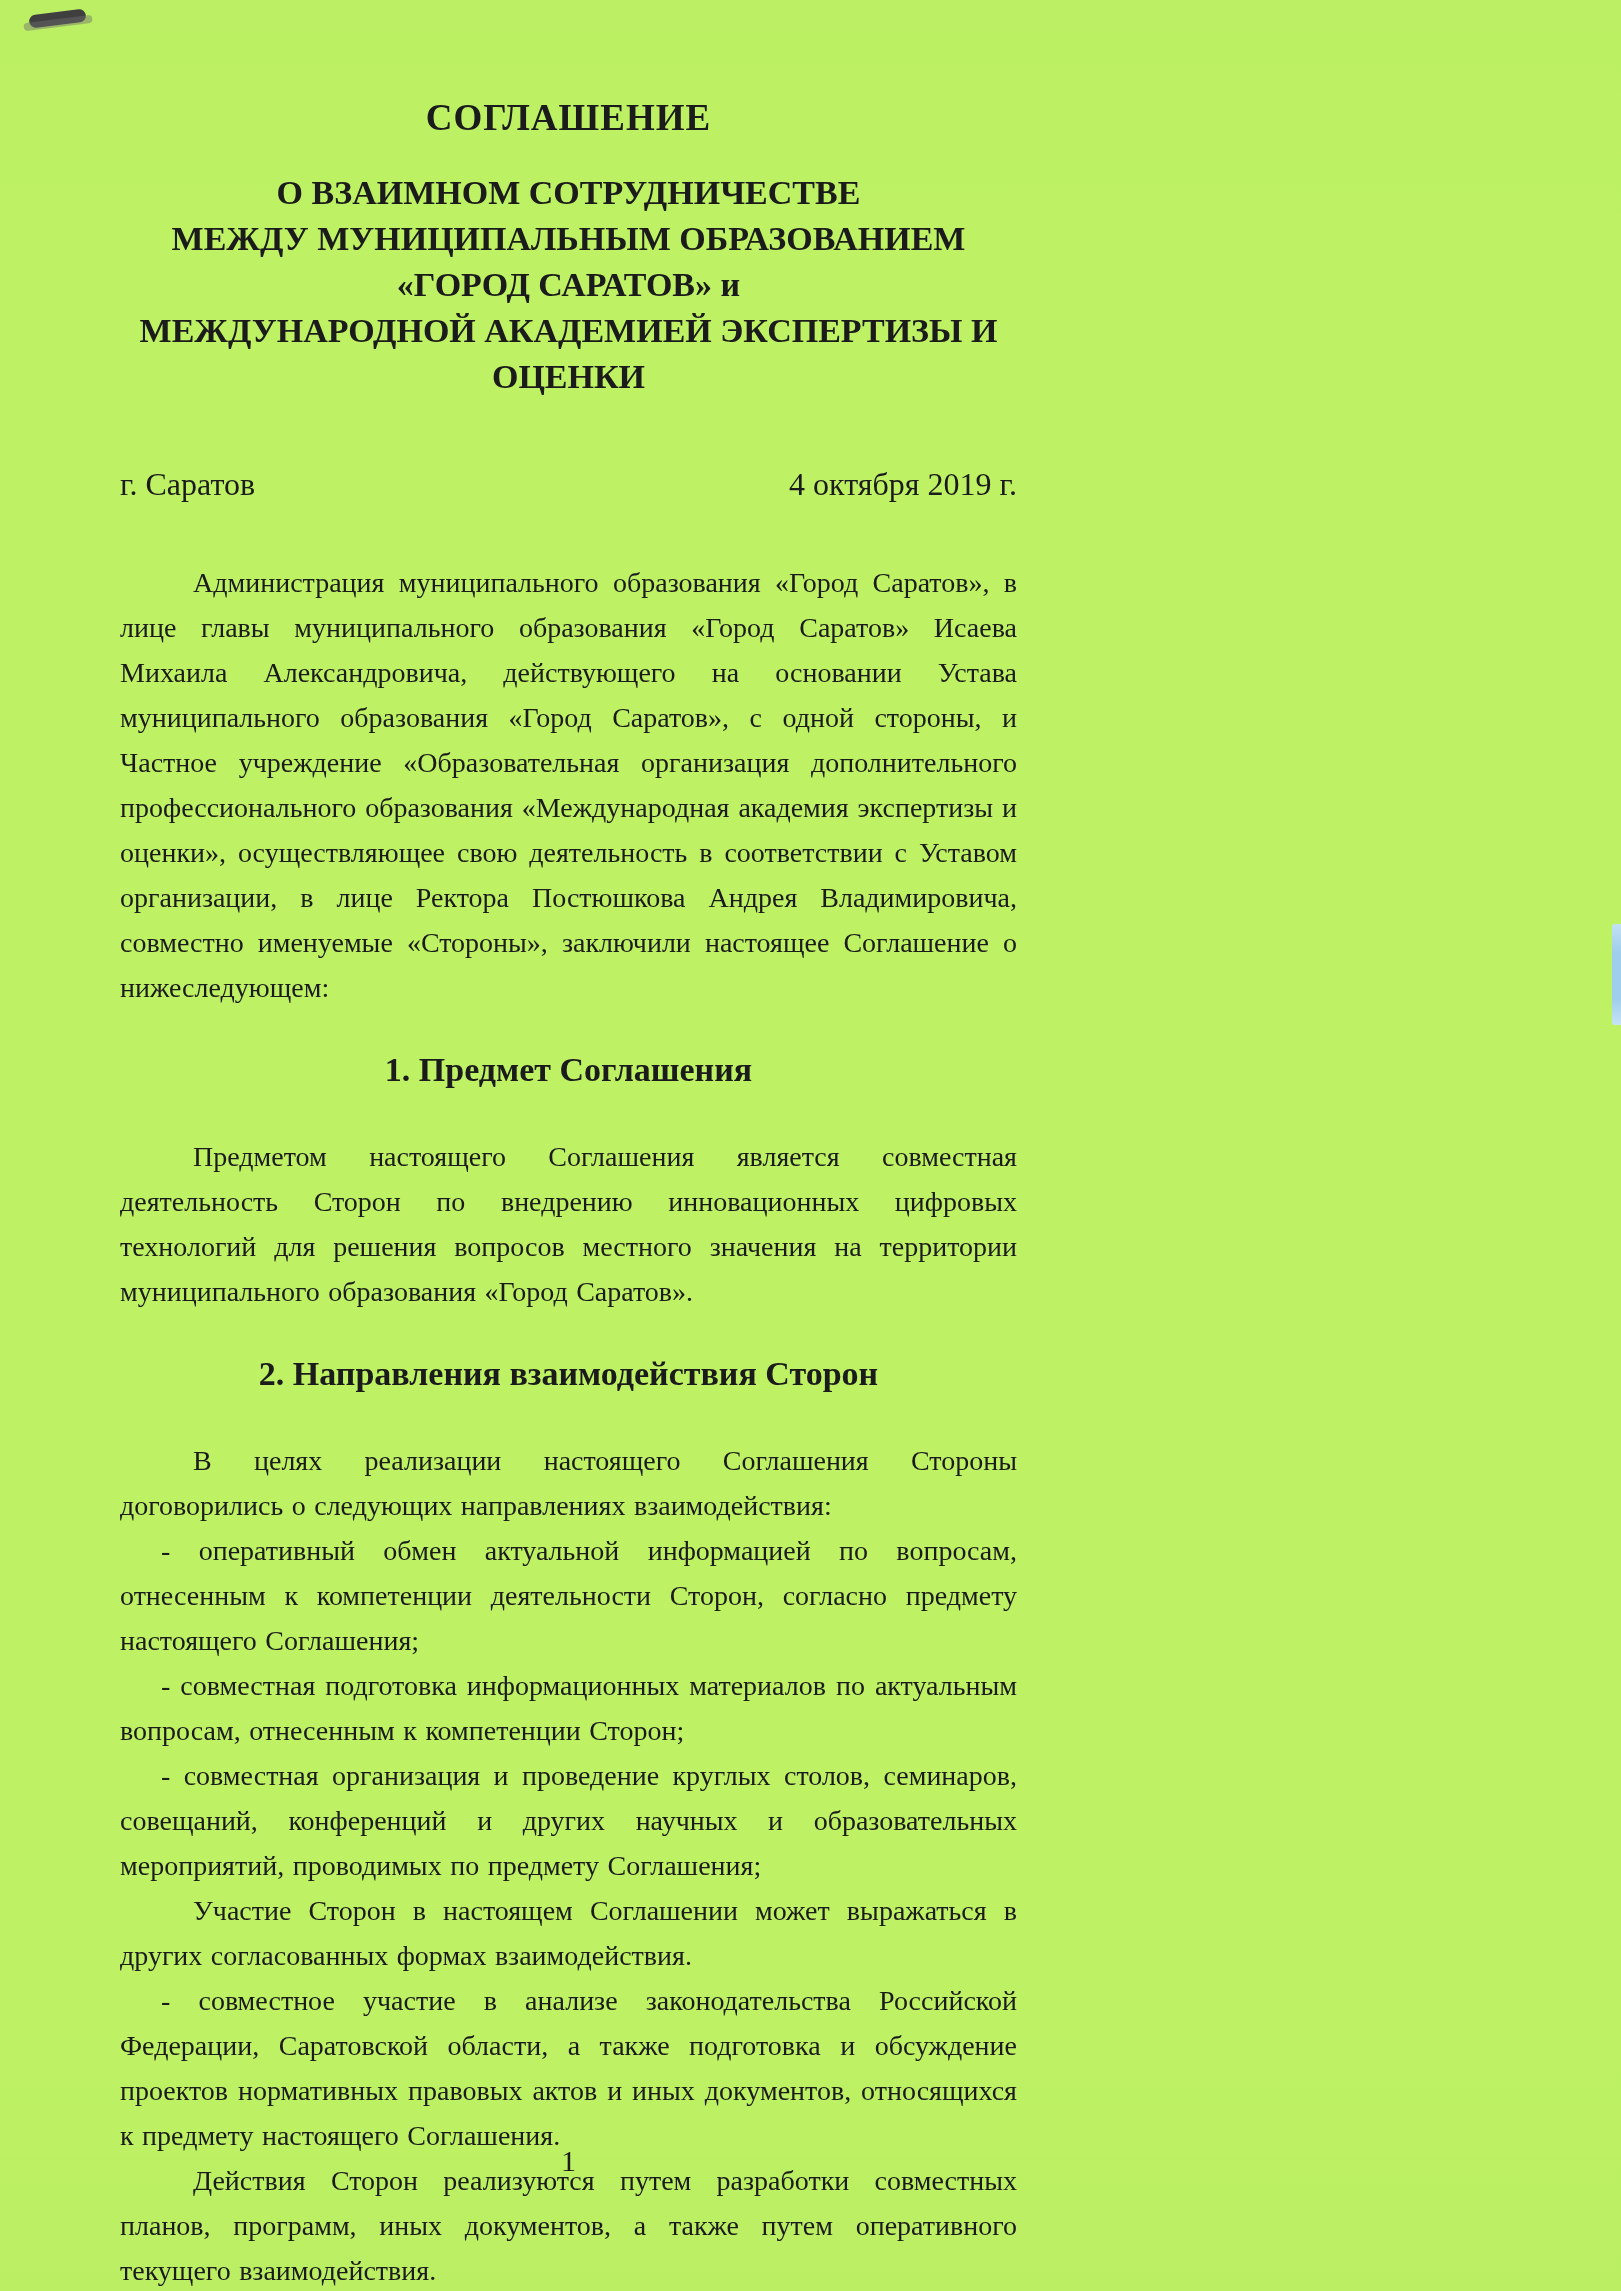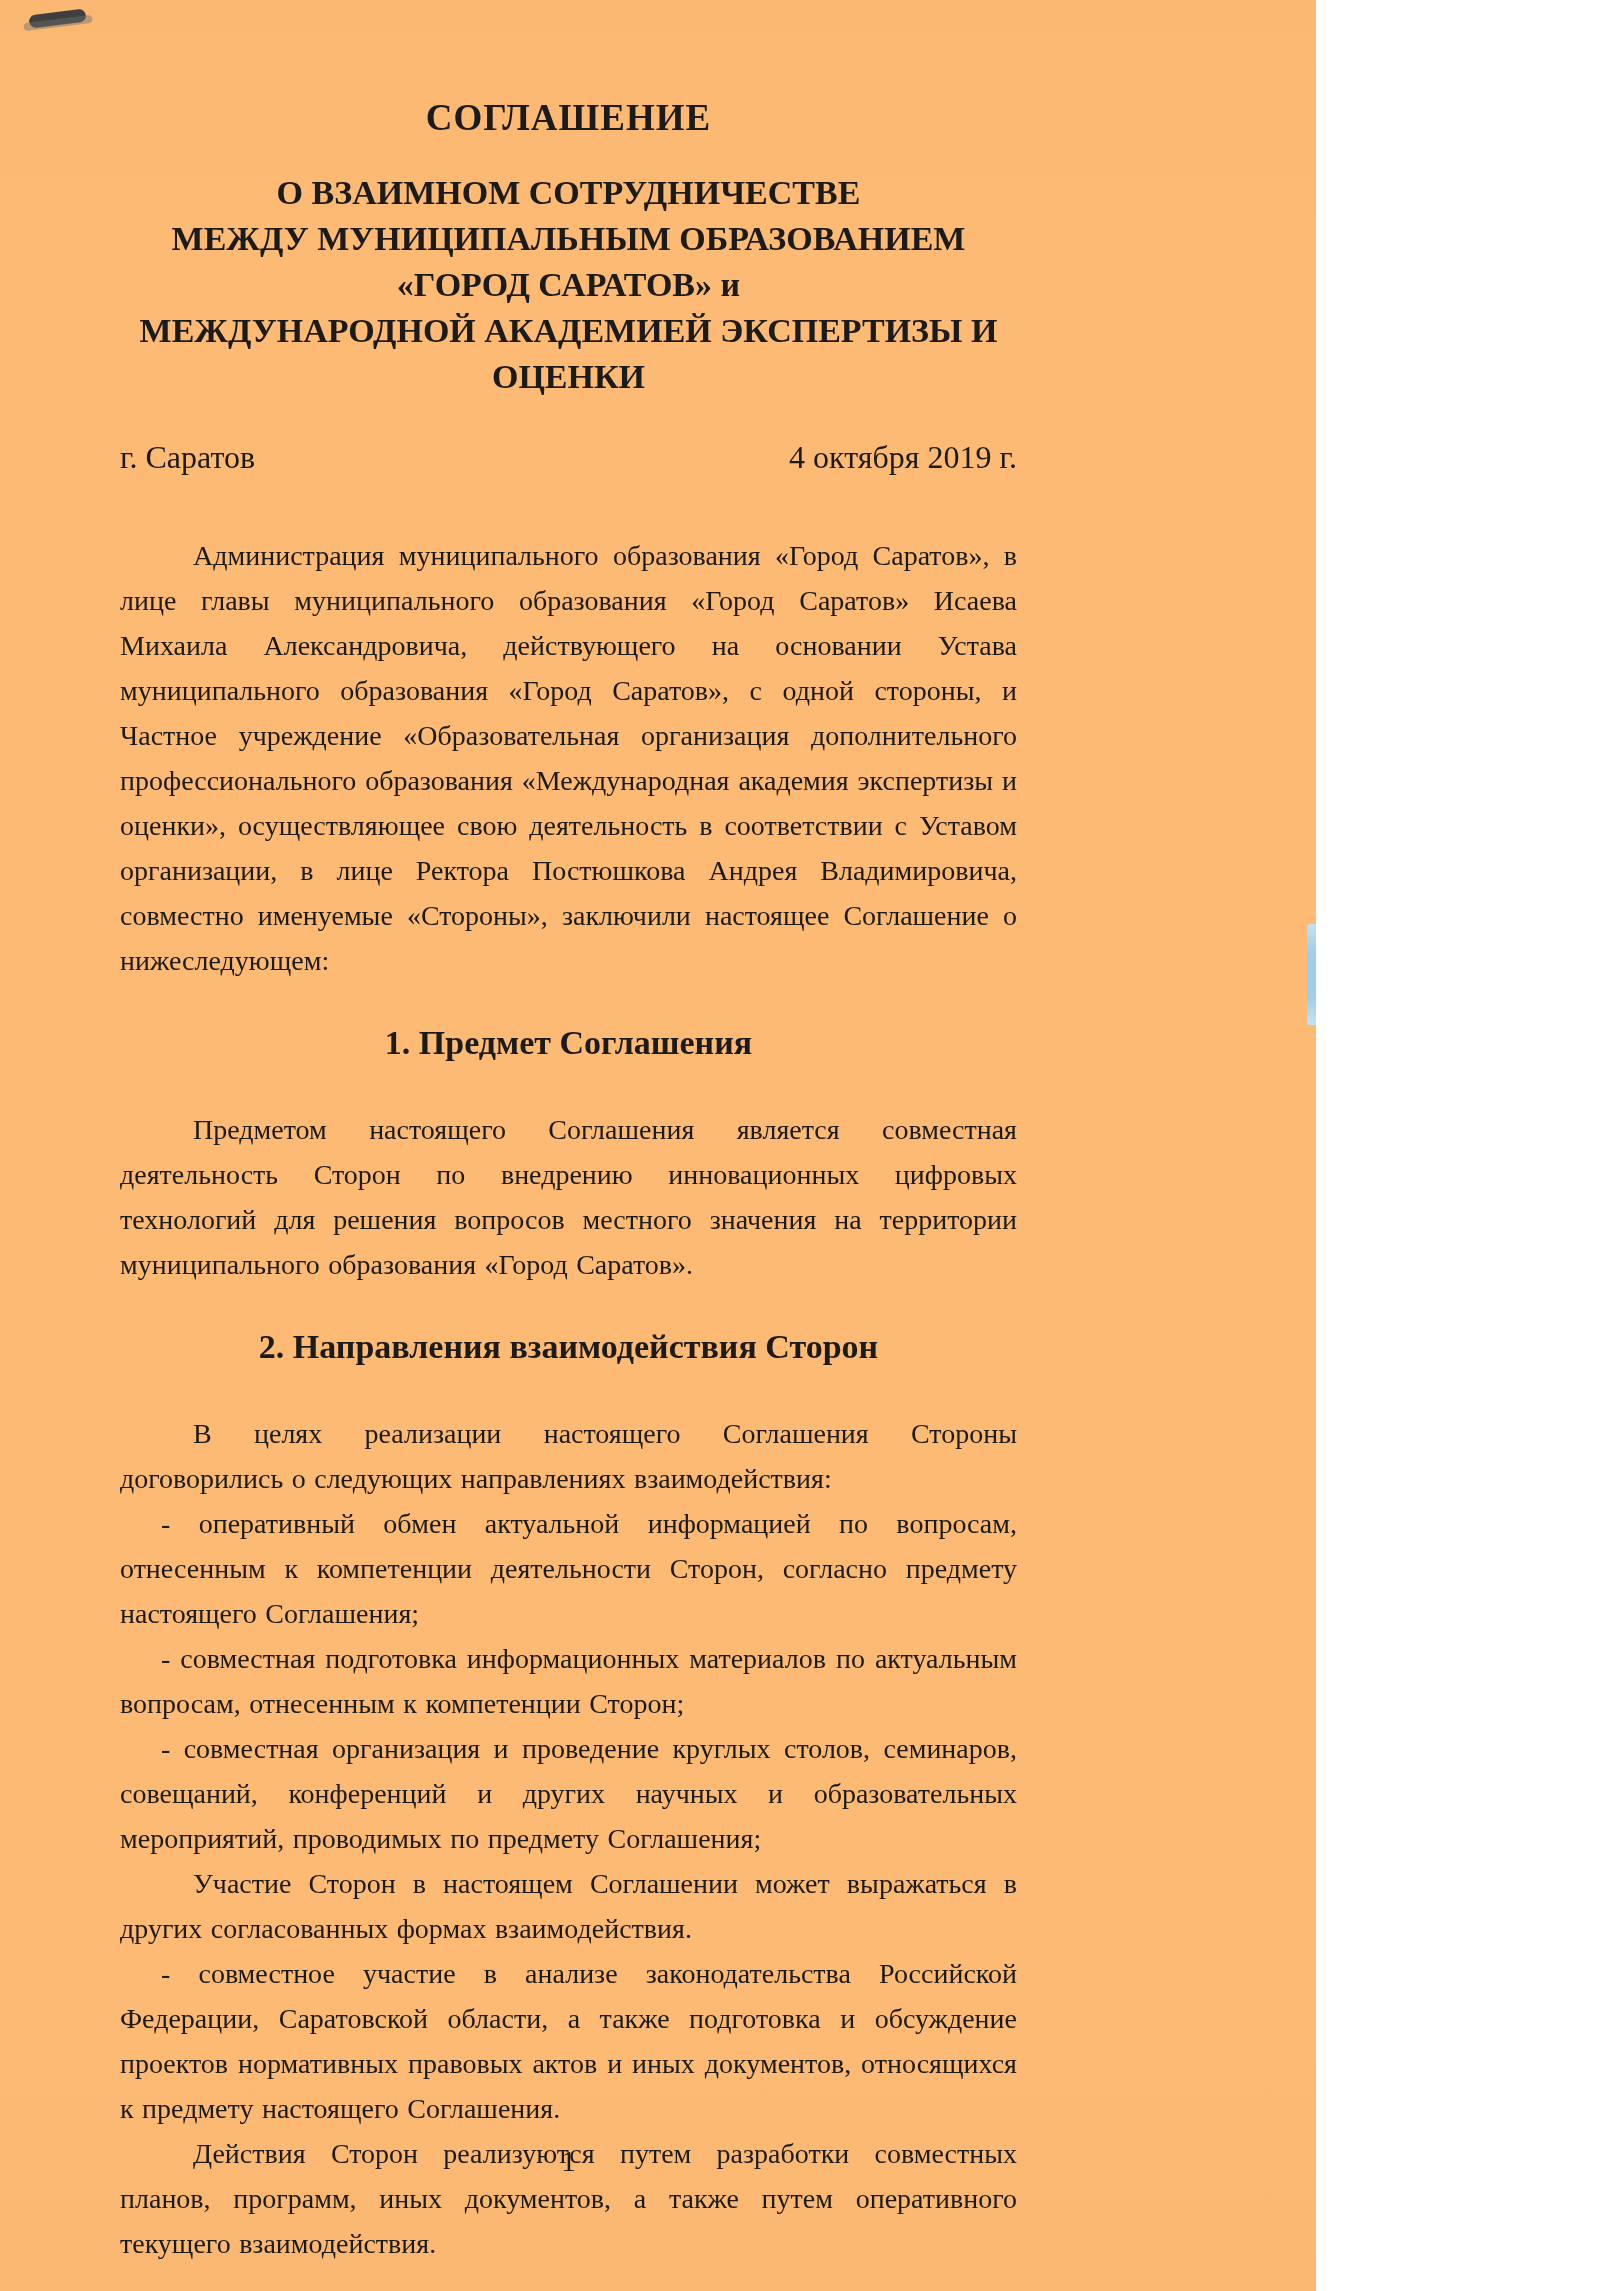--- a/index.html
+++ b/index.html
@@ -1,20 +1,20 @@
 <!DOCTYPE html>
 <html lang="ru"><head>
 <meta charset="utf-8">
 <style>
   html, body { margin: 0; padding: 0; background: #ffffff; }
   .page {
     position: relative;
-    width: 1316px;
+    width: 1621px;
     height: 2292px;
-    background: #fdba74;
+    background: #bef264;
     overflow: hidden;
     font-family: "Liberation Serif", "DejaVu Serif", serif;
     color: #1b1b1b;
   }
   
   .page::before {
     content: "";
     position: absolute; inset: 0;
     background: linear-gradient(180deg, rgba(0,0,0,0.012), rgba(0,0,0,0) 12%, rgba(0,0,0,0) 88%, rgba(0,0,0,0.015));
     pointer-events: none;
@@ -31,21 +31,21 @@
     font-weight: bold;
     text-align: center;
     letter-spacing: 1px;
     margin: 0 0 31px 0;
   }
   .doc-subtitle {
     font-size: 34px;
     font-weight: bold;
     text-align: center;
     line-height: 46px;
-    margin: 0 0 39px 0;
+    margin: 0 0 66px 0;
   }
   .meta-row {
     display: flex;
     justify-content: space-between;
     align-items: baseline;
     font-size: 32px;
     margin: 8px 0 57px 0;
   }
   .para {
     font-size: 28px;

